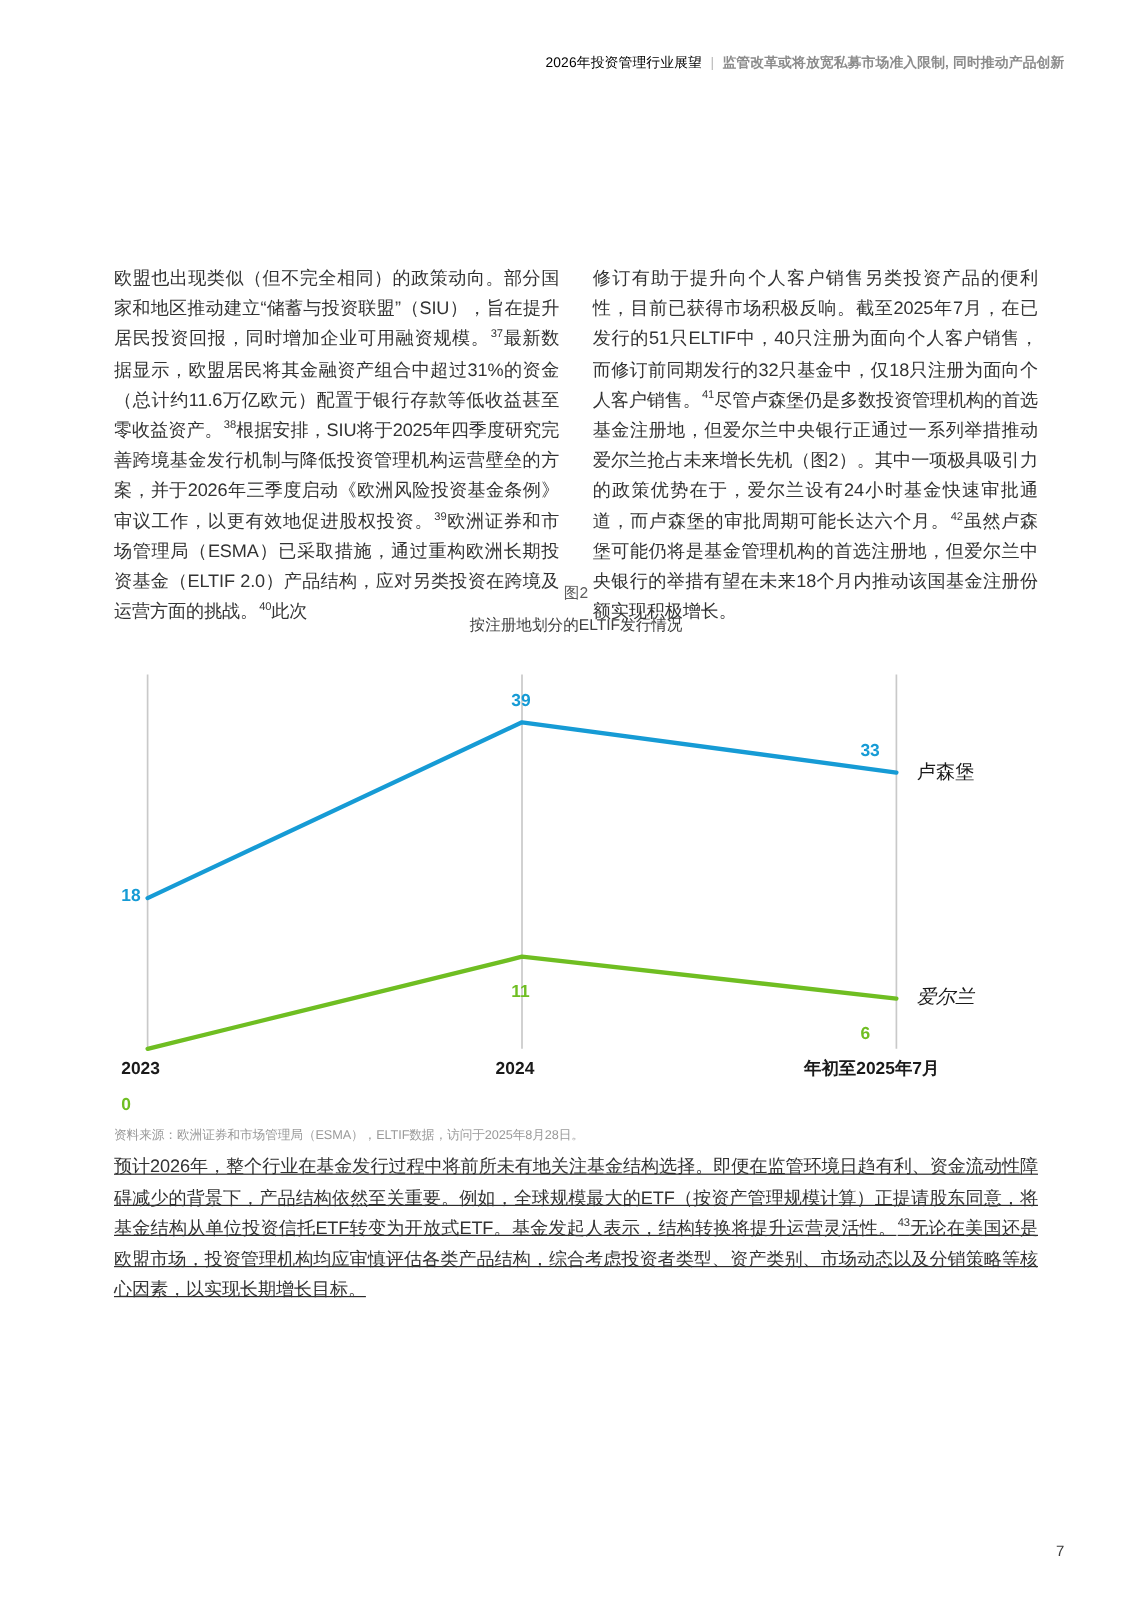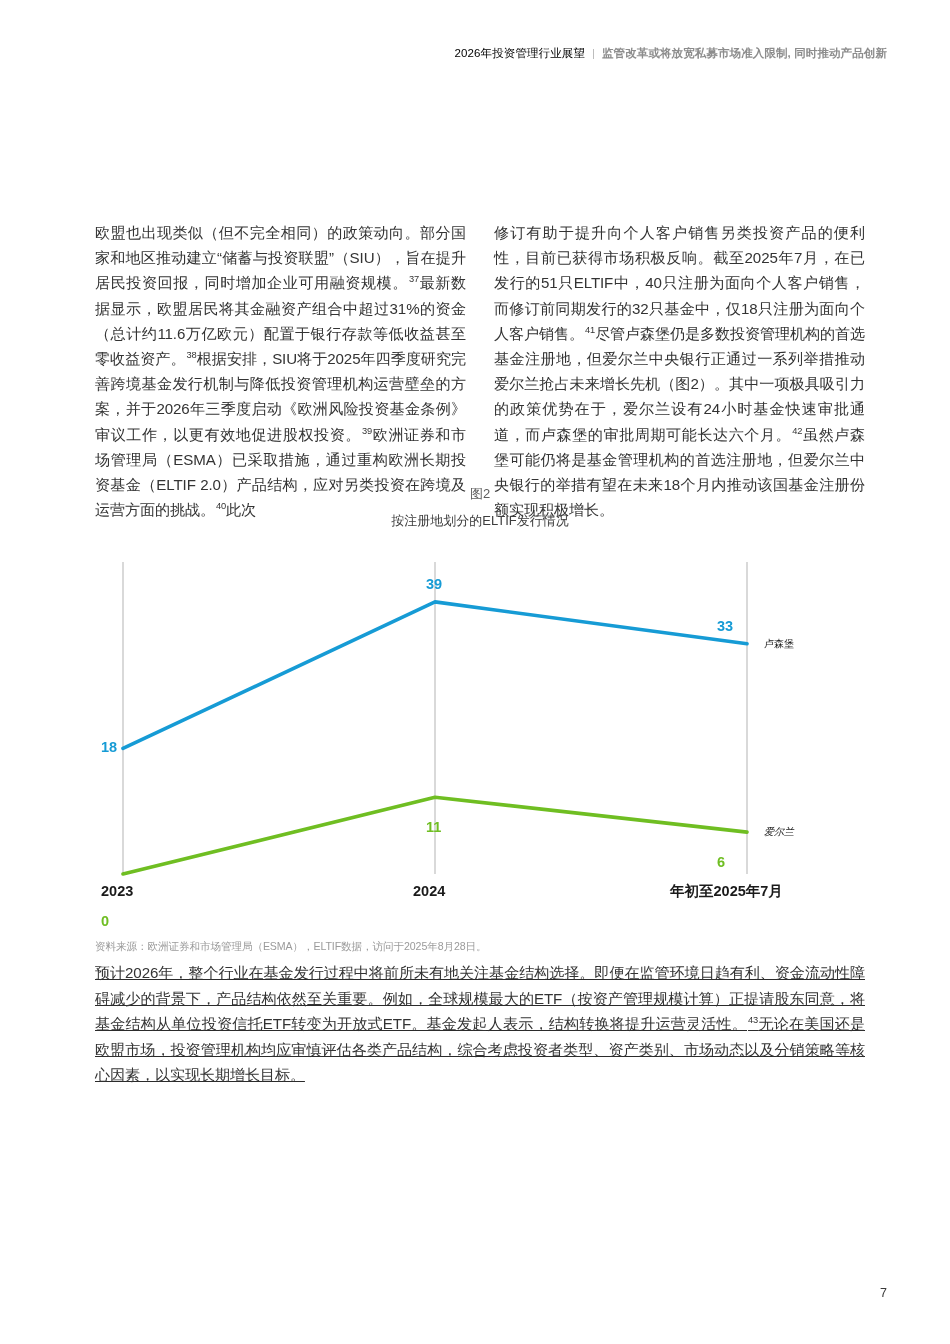--- a/index.html
+++ b/index.html
@@ -119,21 +119,21 @@
   .axis-label {
     position: absolute;
     font-size: 14.5px;
     font-weight: bold;
     color: #1a1a1a;
     white-space: nowrap;
     line-height: 18px;
   }
   .series-name {
     position: absolute;
-    font-size: 10px;
+    font-size: 16px;
     color: #1a1a1a;
     white-space: nowrap;
     line-height: 16px;
   }
   .dlabel {
     position: absolute;
     font-size: 14.5px;
     font-weight: bold;
     white-space: nowrap;
     line-height: 16px;

